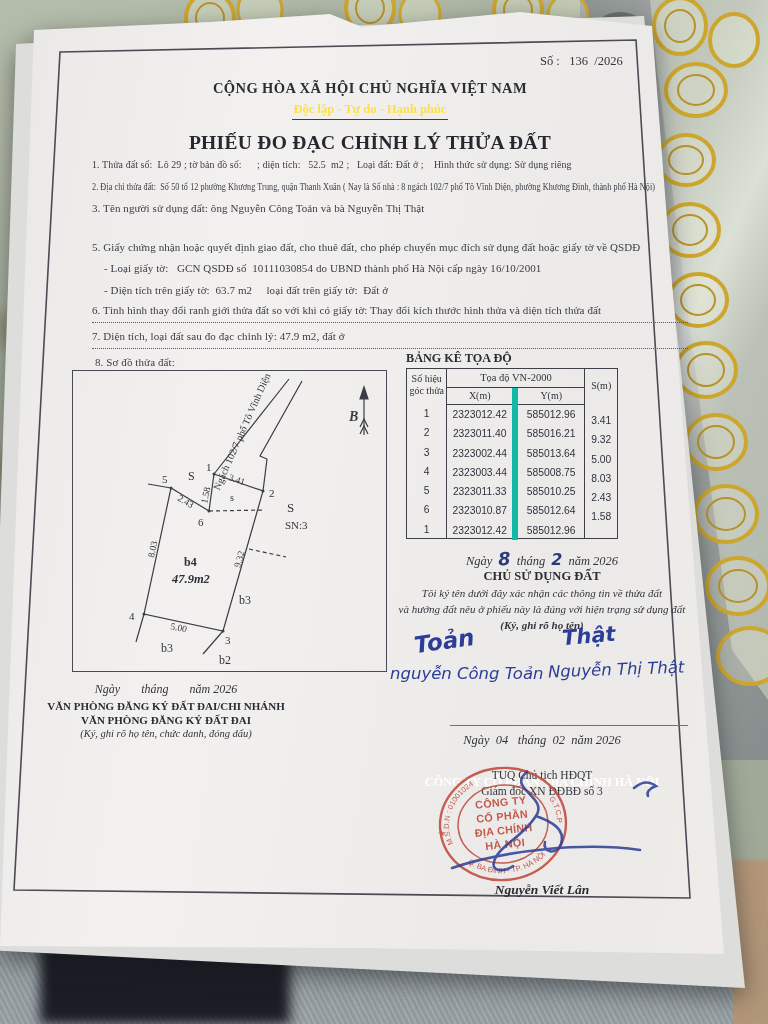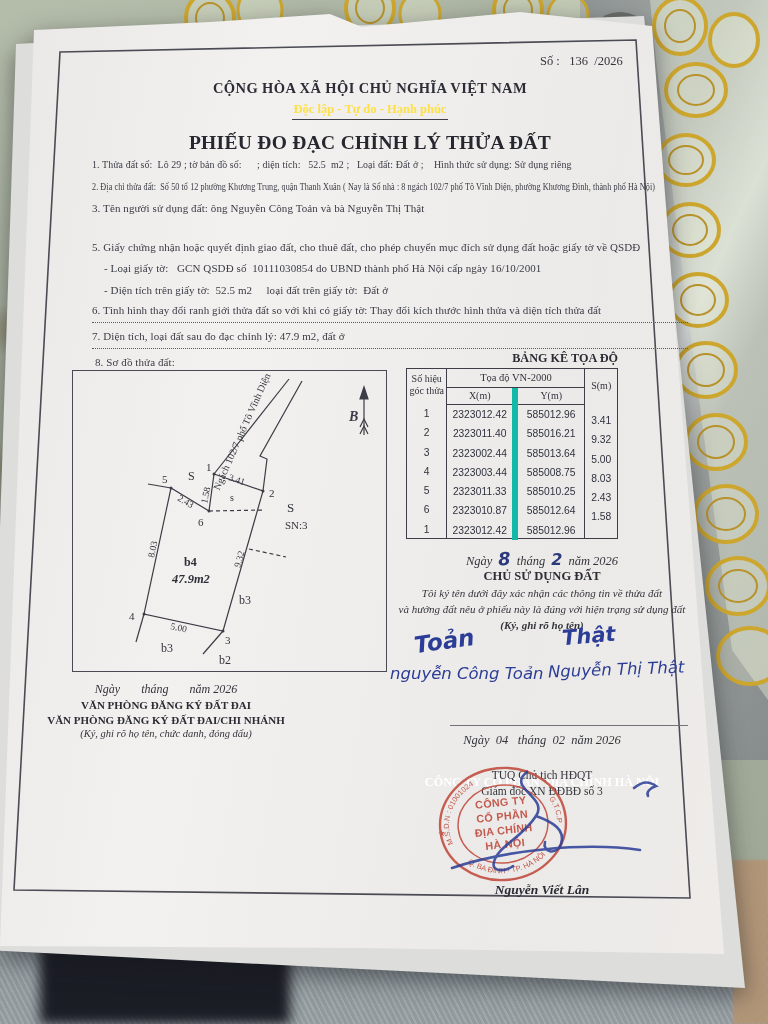--- a/index.html
+++ b/index.html
@@ -39,21 +39,21 @@
   
   .hdr{left:90px;top:80px;width:560px;text-align:center;}
   .hdr .nat{font-weight:bold;font-size:14.5px;letter-spacing:.4px;color:#2c2d36;}
   .hdr .motto{font-weight:bold;font-size:12.5px;margin-top:5px;color:#fde047;}
   .hdr .mrule{width:156px;height:0;border-top:1.4px solid #3c3d47;margin:2px auto 0;}
   .hdr .title{font-weight:bold;font-size:19.5px;margin-top:12px;letter-spacing:.3px;color:#26272f;}
   .so-line{left:540px;top:54px;font-size:12.5px;white-space:pre;color:#33343c;}
   
   .dbox{left:72px;top:370px;width:313px;height:300px;border:1.4px solid #4a4a54;}
   
-  .tbl-title{left:406px;top:351px;width:212px;text-align:right;font-weight:bold;font-size:12.2px;color:#2b2c34;}
+  .tbl-title{left:406px;top:351px;width:212px;text-align:left;font-weight:bold;font-size:12.2px;color:#2b2c34;}
   .tbl{left:406px;top:368px;width:212px;height:171px;border:1.4px solid #3d3e48;display:flex;box-sizing:border-box;background:transparent;font-family:"Liberation Sans","DejaVu Sans",sans-serif;}
   .tbl .col{box-sizing:border-box;position:relative;}
   .tbl .c1{width:41px;border-right:1px solid #3d3e48;}
   .tbl .cmid{width:138px;border-right:1px solid #3d3e48;display:flex;flex-direction:column;}
   .tbl .c4{width:32px;}
   .tbl .hd{font-family:"Liberation Serif",serif;font-size:10px;text-align:center;color:#32333d;}
   .tbl .c1 .hd{padding-top:4px;line-height:12px;}
   .tbl .span-hd{height:18px;border-bottom:1px solid #3d3e48;line-height:18px;font-size:10.5px;}
   .tbl .xy{display:flex;flex:1;}
   .tbl .xcol{width:68px;display:flex;flex-direction:column;}
@@ -141,21 +141,21 @@
     <div class="motto">Độc lập - Tự do - Hạnh phúc</div>
     <div class="mrule"></div>
     <div class="title">PHIẾU ĐO ĐẠC CHỈNH LÝ THỬA ĐẤT</div>
   </div>
 
   <div class="doc-line sqz90" style="left:92px;top:158px;">1. Thửa đất số:  Lô 29 ; tờ bản đồ số:      ; diện tích:   52.5  m2 ;   Loại đất: Đất ở ;    Hình thức sử dụng: Sử dụng riêng</div>
   <div class="doc-line sqz79" style="left:92px;top:181px;">2. Địa chỉ thửa đất:  Số 50 tổ 12 phường Khương Trung, quận Thanh Xuân ( Nay là Số nhà : 8 ngách 102/7 phố Tô Vĩnh Diện, phường Khương Đình, thành phố Hà Nội)</div>
   <div class="doc-line" style="left:92px;top:202px;">3. Tên người sử dụng đất: ông Nguyễn Công Toản và bà Nguyễn Thị Thật</div>
   <div class="doc-line" style="left:92px;top:241px;">5. Giấy chứng nhận hoặc quyết định giao đất, cho thuê đất, cho phép chuyển mục đích sử dụng đất hoặc giấy tờ về QSDĐ</div>
   <div class="doc-line indent" style="left:92px;top:262px;">- Loại giấy tờ:   GCN QSDĐ số  10111030854 do UBND thành phố Hà Nội cấp ngày 16/10/2001</div>
-  <div class="doc-line indent" style="left:92px;top:284px;">- Diện tích trên giấy tờ:  52.5 m2     loại đất trên giấy tờ:  Đất ở</div>
+  <div class="doc-line indent" style="left:92px;top:284px;">- Diện tích trên giấy tờ:  63.7 m2     loại đất trên giấy tờ:  Đất ở</div>
   <div class="doc-line" style="left:92px;top:304px;">6. Tình hình thay đổi ranh giới thửa đất so với khi có giấy tờ: Thay đổi kích thước hình thửa và diện tích thửa đất</div>
   <div class="dotline" style="left:92px;top:322px;width:596px;"></div>
   <div class="doc-line" style="left:92px;top:330px;">7. Diện tích, loại đất sau đo đạc chỉnh lý: 47.9 m2, đất ở</div>
   <div class="dotline" style="left:92px;top:348px;width:596px;"></div>
   <div class="doc-line" style="left:95px;top:356px;">8. Sơ đồ thửa đất:</div>
 
   <div class="abs dbox">
     <svg width="313" height="300" viewBox="0 0 313 300">
       <g stroke="#3c3c46" stroke-width="1.2" fill="none">
         <polygon points="141,103 190,120 150,260 71,243 98,117 136,140"></polygon>
@@ -283,22 +283,22 @@
     <div class="sep-line" style="left:58px;top:185px;width:238px;"></div>
     <div class="row ital" style="top:193px;font-size:12.5px;">Ngày  04   tháng  02  năm 2026</div>
     <div class="row bold" style="top:211px;font-size:12.2px;color:#ffffff;margin-top:24px;">CÔNG TY CỔ PHẦN  ĐỊA CHÍNH HÀ NỘI</div>
     <div class="row" style="top:229px;font-size:11.5px;">TUQ Chủ tịch HĐQT</div>
     <div class="row" style="top:245px;font-size:11.5px;">Giám đốc XN ĐĐBĐ số 3</div>
     <div class="row bold ital" style="top:342px;font-size:13.5px;color:#2b2c34;">Nguyễn Viết Lân</div>
   </div>
 
   <div class="abs lcol">
     <div class="ital" style="font-size:12px;">Ngày       tháng       năm 2026</div>
+    <div class="bold" style="font-size:11px;margin-top:3px;color:#2b2c34;">VĂN PHÒNG ĐĂNG KÝ ĐẤT ĐAI/CHI NHÁNH</div>
     <div class="bold" style="font-size:11px;margin-top:2px;color:#2b2c34;">VĂN PHÒNG ĐĂNG KÝ ĐẤT ĐAI</div>
-    <div class="bold" style="font-size:11px;margin-top:3px;color:#2b2c34;">VĂN PHÒNG ĐĂNG KÝ ĐẤT ĐAI/CHI NHÁNH</div>
     <div class="ital" style="font-size:10.5px;margin-top:2px;">(Ký, ghi rõ họ tên, chức danh, đóng dấu)</div>
   </div>
 
   <svg class="abs" style="left:424px;top:760px;width:158px;height:132px;opacity:.88;" viewBox="0 0 158 132">
     <g transform="rotate(-6 79 64)">
       <ellipse cx="79" cy="64" rx="63" ry="56" fill="none" stroke="#c14a3d" stroke-width="2.4"></ellipse>
       <ellipse cx="79" cy="64" rx="45" ry="39" fill="none" stroke="#c14a3d" stroke-width="1.5"></ellipse>
       <defs>
         <path id="arcTop" d="M28.3,80.1 A54,47 0 1 1 129.7,80.1" fill="none"></path>
         <path id="arcBot" d="M25.4,78.3 A56,49 0 0 0 132.6,78.3" fill="none"></path>

